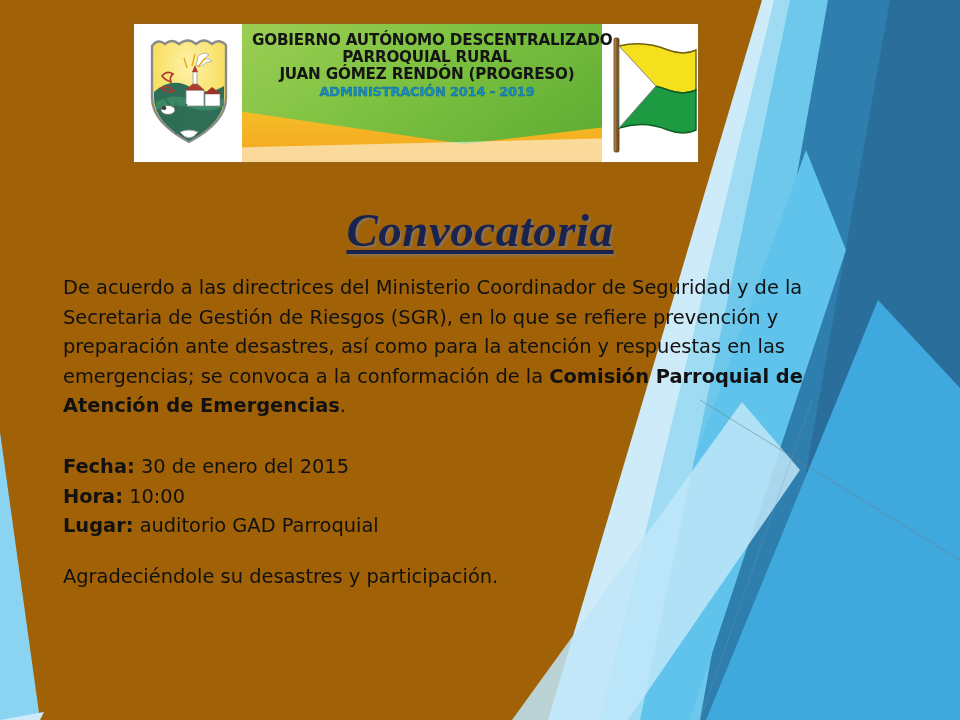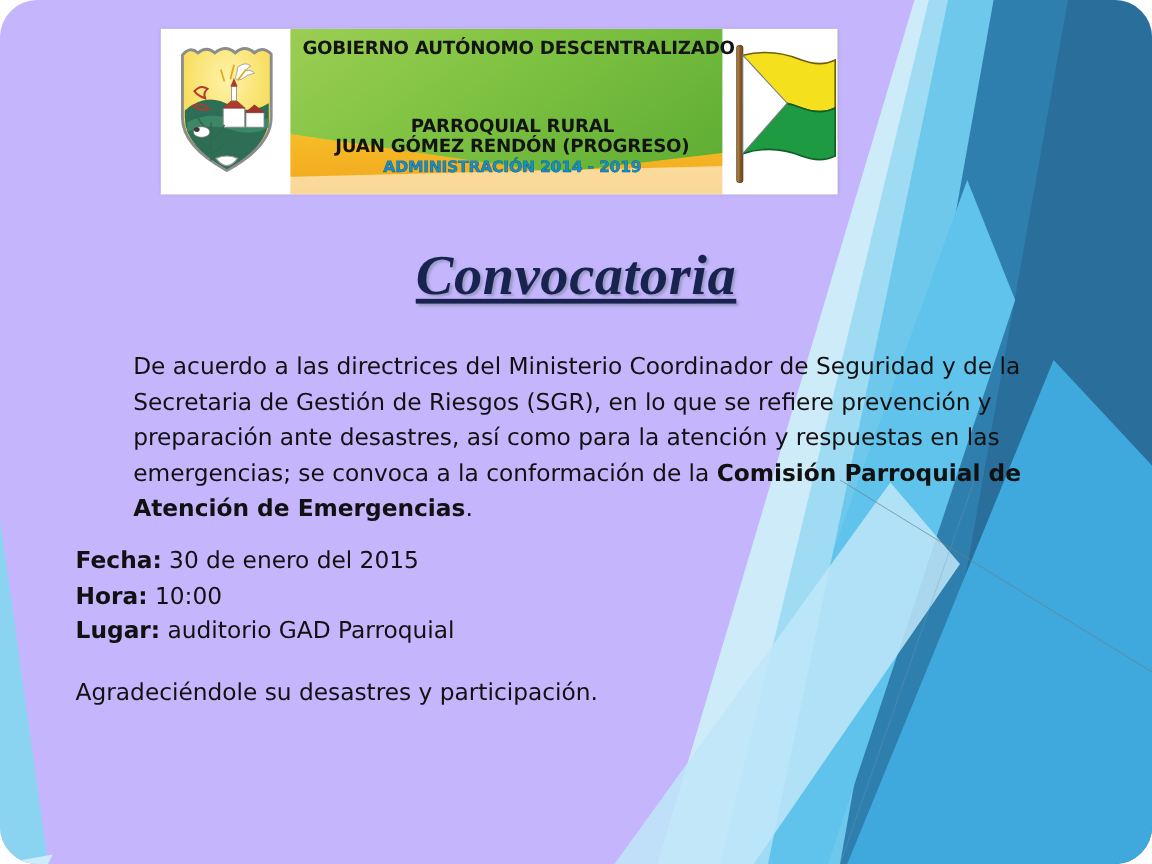--- a/index.html
+++ b/index.html
@@ -9,22 +9,21 @@
     background: #ffffff;
   }
   body {
     font-family: "DejaVu Sans", sans-serif;
   }
   .slide {
     position: relative;
     width: 960px;
     height: 720px;
     overflow: hidden;
-    background: #c4b5fd;
-    border-radius: 31px;
+    background: #a16207;
   }
 
   
   .bg-layer {
     position: absolute;
     inset: 0;
     width: 960px;
     height: 720px;
     pointer-events: none;
   }
@@ -56,21 +55,21 @@
   }
   .bt-line {
     display: block;
     font-weight: bold;
     color: #141414;
     font-size: 15.5px;
     letter-spacing: -0.2px;
     white-space: nowrap;
   }
   .bt-line.l1 { font-size: 15.2px; }
-  .bt-line.l2 { font-size: 15.2px; margin-top: 48px; }
+  .bt-line.l2 { font-size: 15.2px; }
   .bt-line.l3 { font-size: 15.2px; }
   .bt-line.l4 {
     font-size: 13px;
     color: #1a8ec4;
     margin-top: 2px;
     -webkit-text-stroke: 0.4px #0d5f86;
   }
 
   
   .title {
@@ -88,23 +87,22 @@
     text-underline-offset: 4px;
     text-shadow: 2px 2px 2px rgba(120,130,150,0.55);
     letter-spacing: 0.5px;
     margin-top: 17px;
   }
 
   
   .body-block {
     position: absolute;
     left: 63px;
-    top: 291px;
+    top: 273px;
     width: 800px;
-    margin-left: 48px;
   }
   .para {
     font-family: "DejaVu Sans", sans-serif;
     font-size: 19.4px;
     line-height: 29.5px;
     color: #111111;
     margin: 0;
   }
   .para b { font-weight: bold; }
 

